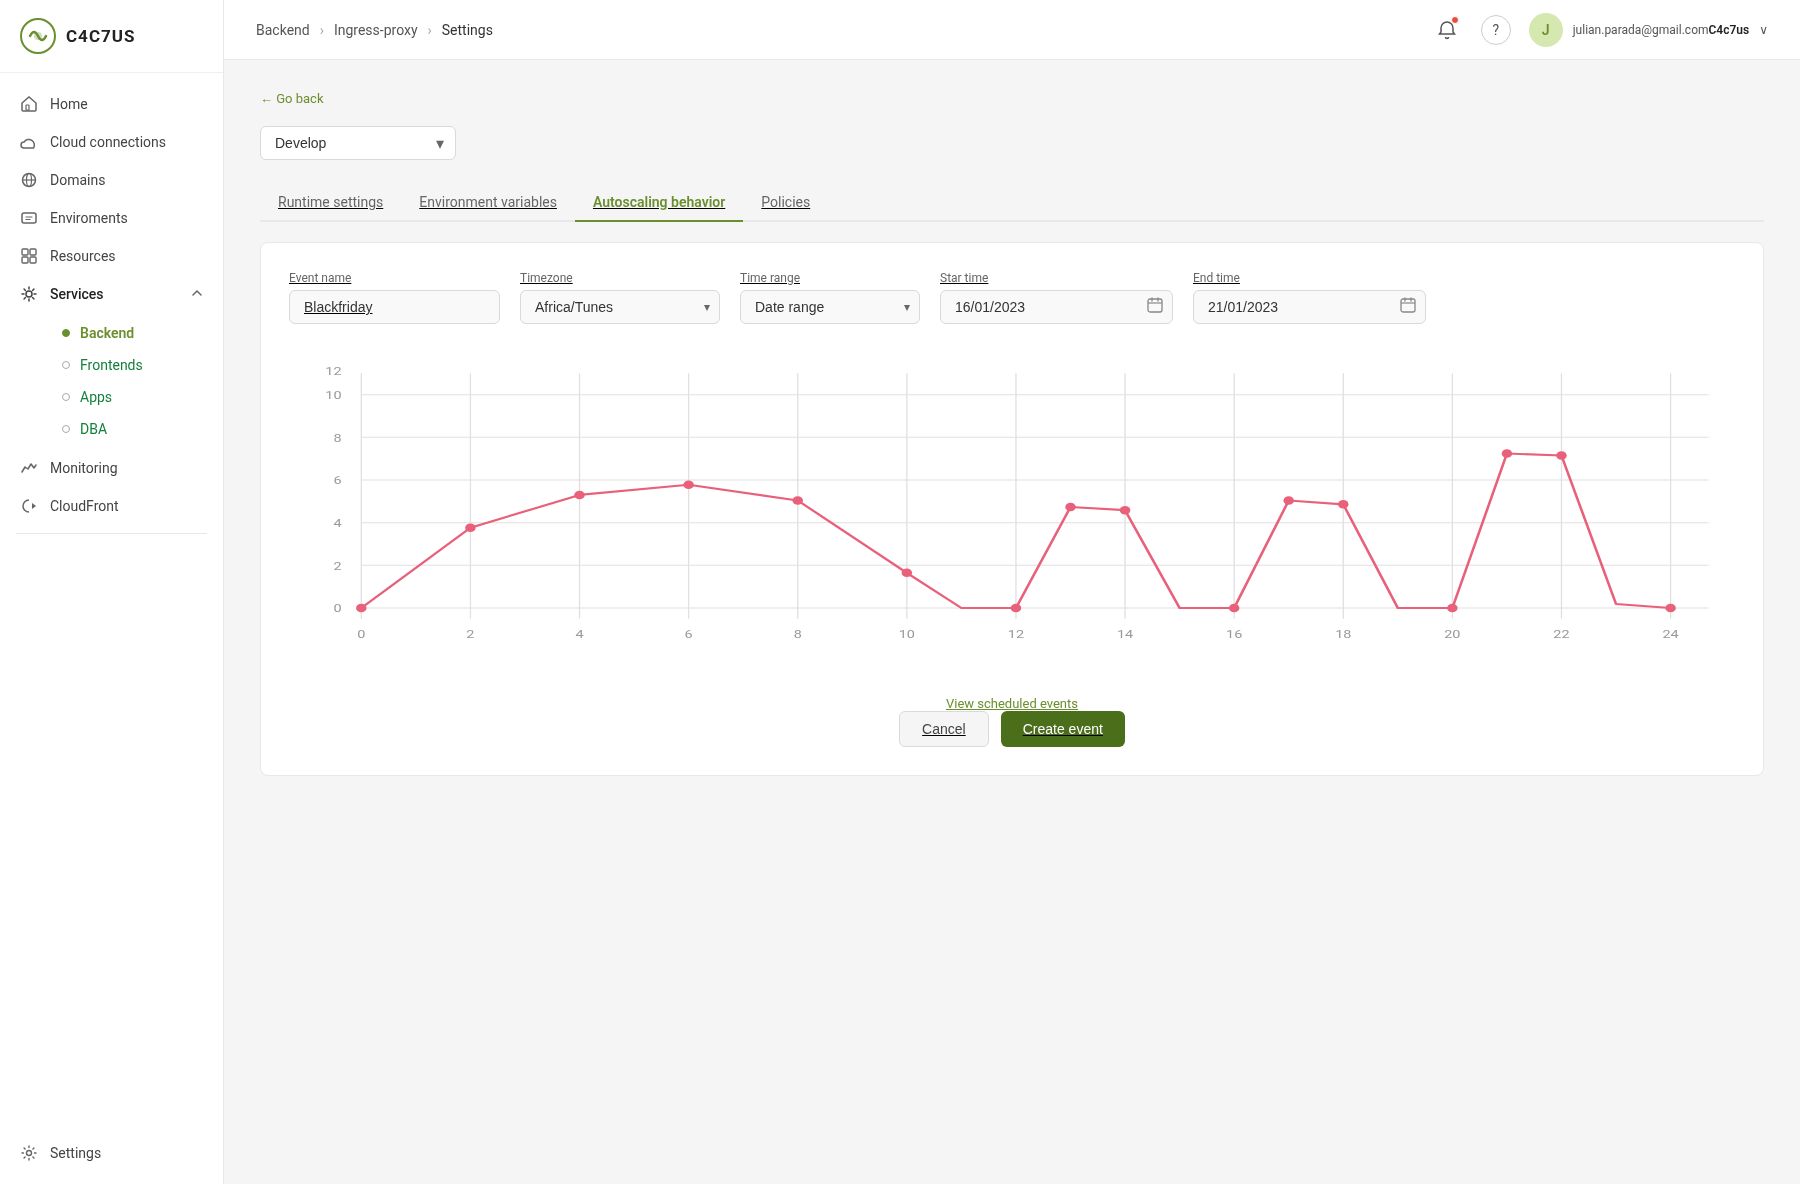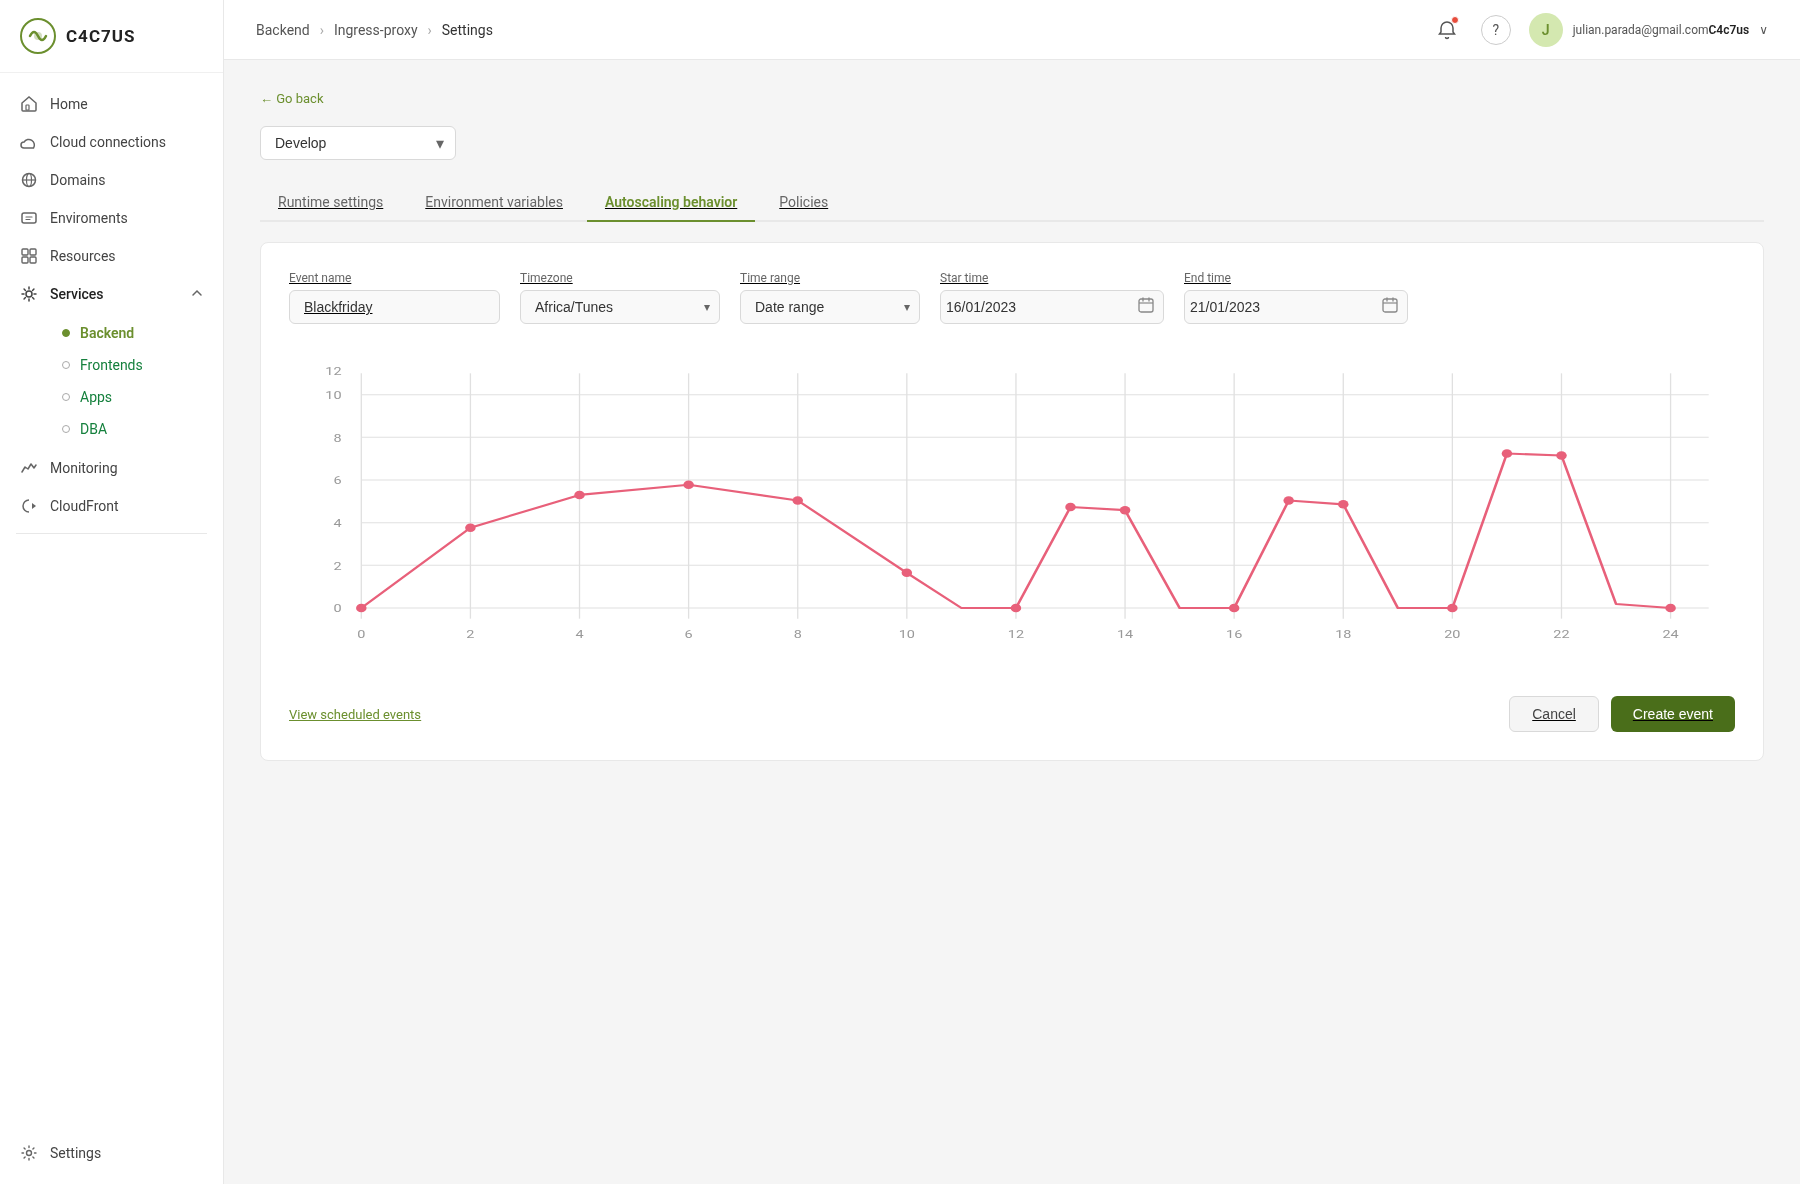--- a/index.html
+++ b/index.html
@@ -225,21 +225,21 @@
       right: 12px;
       top: 50%;
       transform: translateY(-50%);
       pointer-events: none;
       color: #666;
     }
 
     
     .tabs {
       display: flex;
-      gap: 6px;
+      gap: 0;
       border-bottom: 2px solid #e8e8e8;
       margin-bottom: 0;
       background: transparent;
     }
     .tab {
       padding: 10px 18px;
       font-size: 14px;
       color: #666;
       cursor: pointer;
       border-bottom: 2px solid transparent;
@@ -300,21 +300,21 @@
       top: 50%;
       transform: translateY(-50%);
       pointer-events: none;
       color: #666;
       font-size: 12px;
     }
     .date-input-wrap {
       position: relative;
     }
     .date-input {
-      padding: 8px 36px 8px 5px;
+      padding: 8px 36px 8px 14px;
       border: 1px solid #d9d9d9;
       border-radius: 6px;
       font-size: 14px;
       background: #f9f9f9;
       color: #333;
       min-width: 140px;
     }
     .date-icon {
       position: absolute;
       right: 10px;
@@ -331,20 +331,21 @@
       position: relative;
     }
     svg.chart { width: 100%; height: 100%; }
 
     
     .footer-row {
       display: flex;
       align-items: center;
       justify-content: space-between;
       margin-top: 24px;
+      flex-direction: column;
     }
     .view-link {
       font-size: 13px;
       color: #6b8f2e;
       cursor: pointer;
       text-decoration: underline;
     }
     .btn-group { display: flex; gap: 12px; }
     .btn-cancel {
       padding: 9px 22px;

